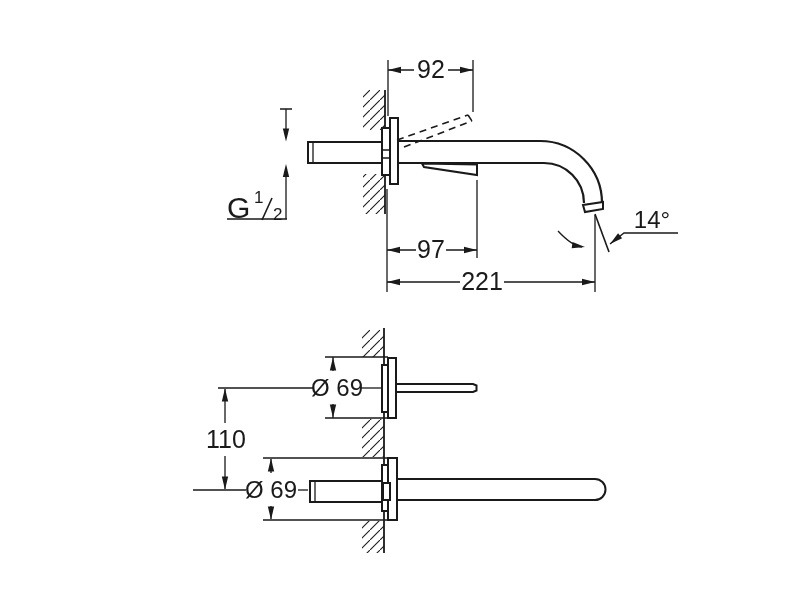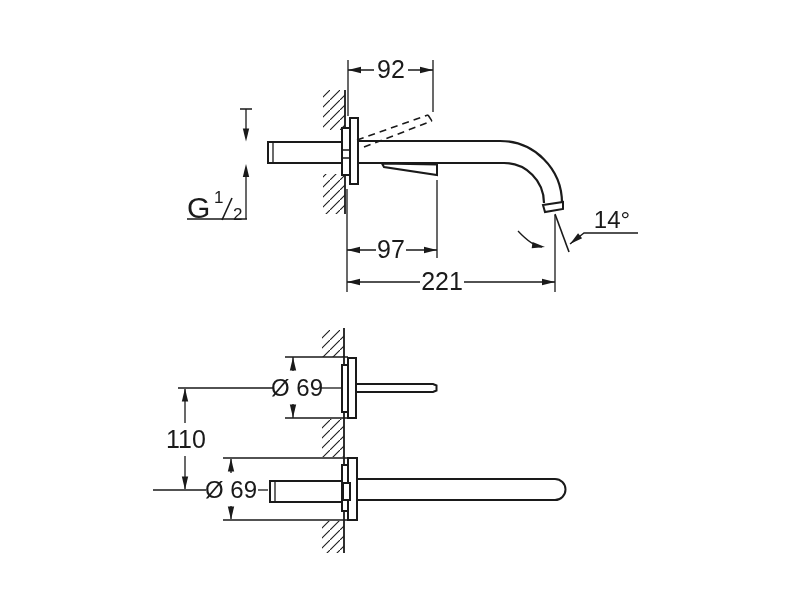--- a/index.html
+++ b/index.html
@@ -1,16 +1,16 @@
 <!DOCTYPE html>
 <html><head>
 <meta charset="utf-8">
 <style>
   html,body{margin:0;padding:0;background:#ffffff;}
-  .stage{position:relative;width:640px;height:600px;background:#ffffff;overflow:hidden;}
+  .stage{position:relative;width:640px;height:600px;background:#ffffff;overflow:hidden;margin-left:40px;}
   text{font-family:"Liberation Sans","DejaVu Sans",sans-serif;fill:#1a1a1a;}
   .part{fill:#ffffff;stroke:#1a1a1a;stroke-width:2;}
   .partthick{fill:none;stroke:#1a1a1a;stroke-width:2.2;}
   .wall{fill:none;stroke:#1a1a1a;stroke-width:1.8;}
   .thin{fill:none;stroke:#1a1a1a;stroke-width:1.3;}
   .med{fill:none;stroke:#1a1a1a;stroke-width:1.6;}
   .dash{fill:none;stroke:#1a1a1a;stroke-width:1.6;stroke-dasharray:7 5;}
   .dimtext{font-size:25px;}
   .dimtext-mid{text-anchor:middle;}
 </style>

